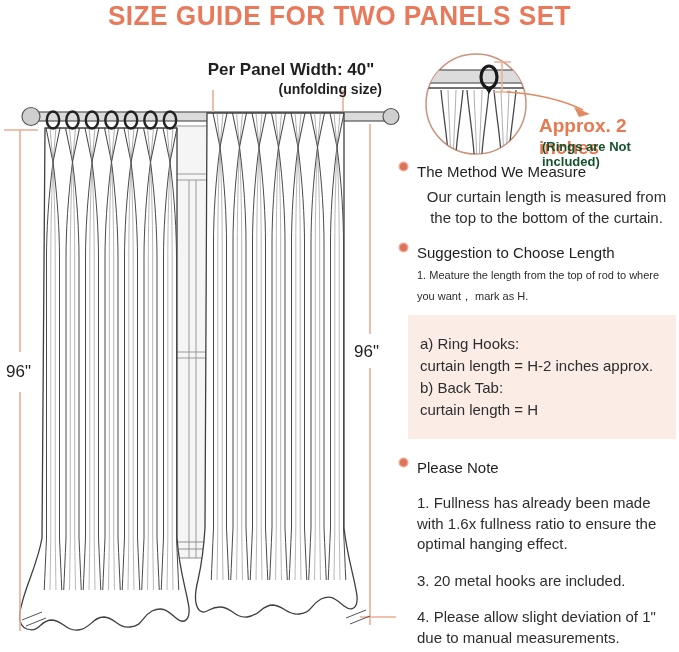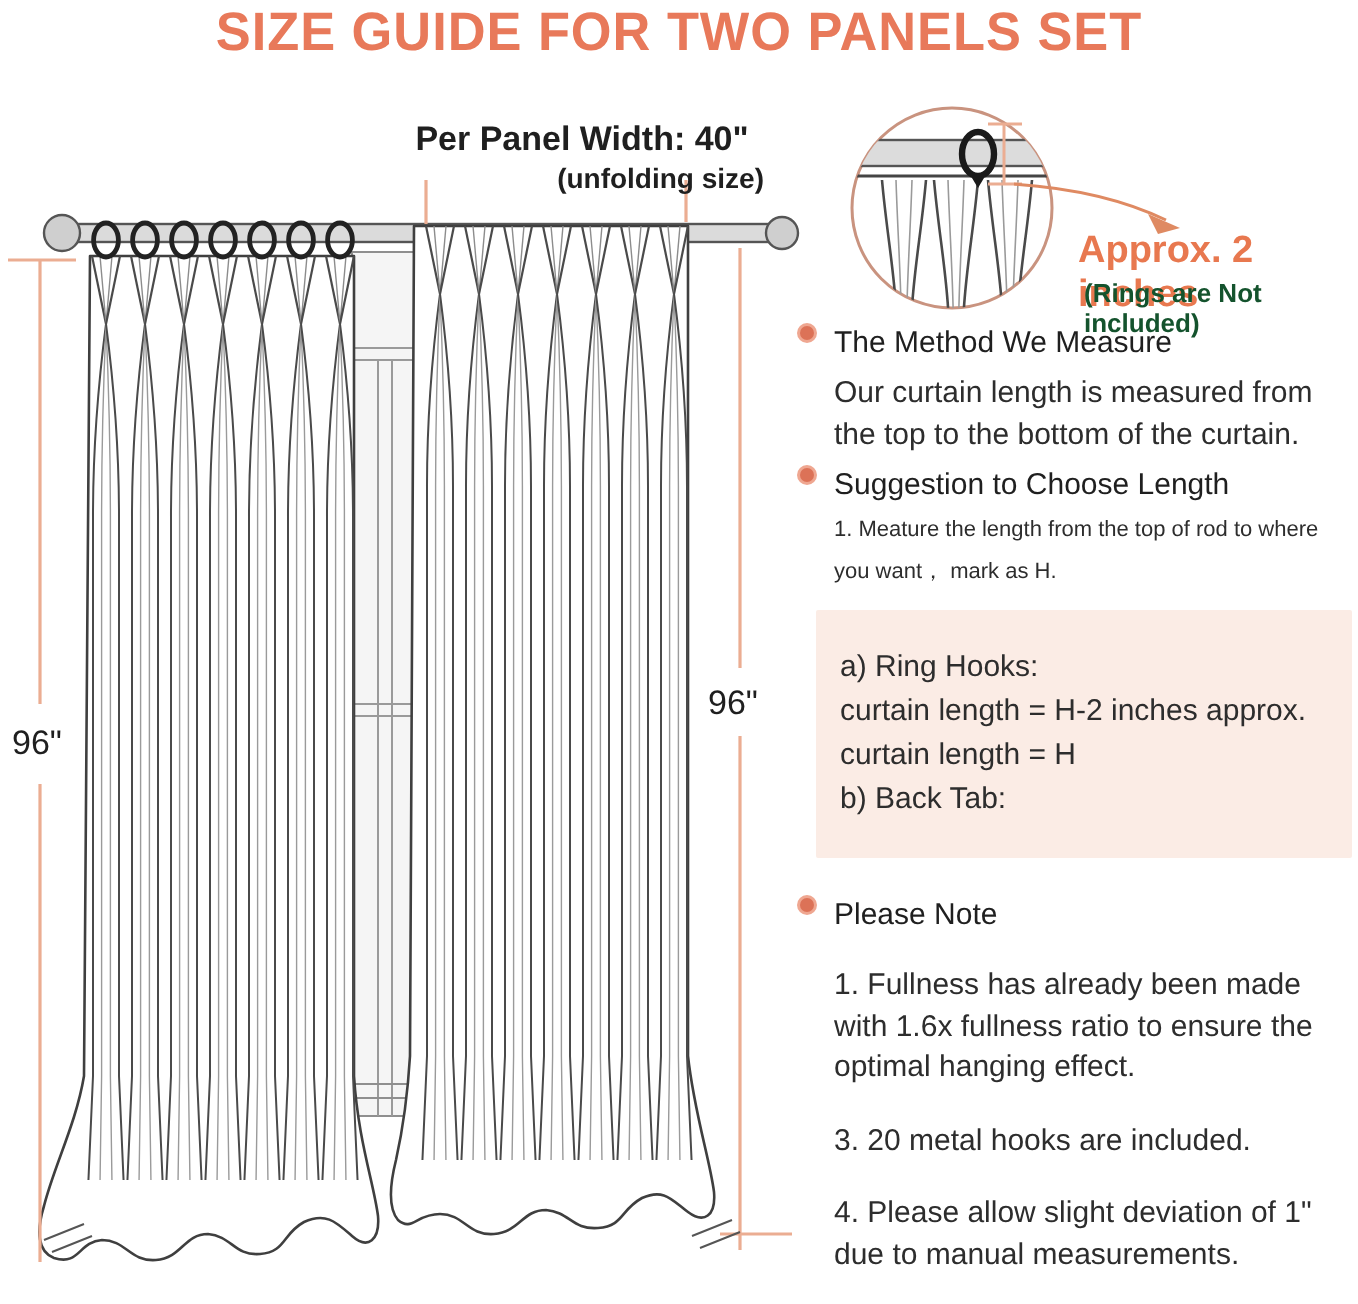--- a/index.html
+++ b/index.html
@@ -26,22 +26,22 @@
   .label{position:absolute;color:var(--ink);}
   .panel-width{left:200px;top:60px;width:182px;text-align:center;font-size:17px;font-weight:bold;}
   .panel-width-sub{left:200px;top:81px;width:182px;text-align:right;font-size:14px;font-weight:bold;}
   .h-left{left:6px;top:362px;width:34px;font-size:17px;}
   .h-right{left:354px;top:342px;width:34px;font-size:17px;}
   .approx{left:539px;top:115px;font-size:19px;font-weight:bold;color:var(--accent-deep);}
   .rings-note{left:542px;top:139px;font-size:13px;font-weight:bold;color:#14532d;}
   .rcol{position:absolute;left:398px;top:163px;width:278px;}
   .sec-h{display:flex;align-items:flex-start;font-size:15px;font-weight:normal;color:var(--ink);line-height:18px;}
   .bullet{width:7px;height:7px;border-radius:50%;background:#DC7257;box-shadow:0 0 0 1.5px #EFA791;margin:0 10px 0 2px;flex:none;}
-  .sec0-p{margin-top:5px;padding-left:19px;font-size:15px;line-height:21px;}
-  .sec1{margin-top:6px;}
+  .sec0-p{margin-top:5px;padding-left:19px;font-size:15px;line-height:21px;text-align:center;}
+  .sec1{margin-top:16px;}
   .sec1 .item{margin-top:3px;padding-left:19px;font-size:11px;line-height:21px;}
   .sec1 .item:first-of-type{margin-top:4px;}
   .formula-box{margin-top:8px;margin-left:10px;background:var(--box-bg);padding:18px 12px;border-radius:1px;}
   .formula-box div{font-size:15px;line-height:18px;padding:2px 0;}
   .sec2{margin-top:20px;}
   .sec2 .item{margin-top:16px;padding-left:19px;font-size:15px;line-height:20.5px;}
   .sec2 .item:first-of-type{margin-top:7px;}
 </style>
 </head>
 <body>
@@ -264,22 +264,22 @@
 
   <div class="sec1">
     <div class="sec-h">
       <span class="bullet"></span>
       <span>Suggestion to Choose Length</span>
     </div>
     <div class="item">1. Meature the length from the top of rod to where you want， mark as H.</div>
     <div class="formula-box">
       <div>a) Ring Hooks:</div>
       <div>curtain length = H-2 inches approx.</div>
+      <div>b) Back Tab:</div>
       <div>curtain length = H</div>
-      <div>b) Back Tab:</div>
     </div>
   </div>
 
   <div class="sec2">
     <div class="sec-h">
       <span class="bullet"></span>
       <span>Please Note</span>
     </div>
     <div class="item">1. Fullness has already been made with 1.6x fullness ratio to ensure the optimal hanging effect.</div>
     <div class="item">3. 20 metal hooks are included.</div>

